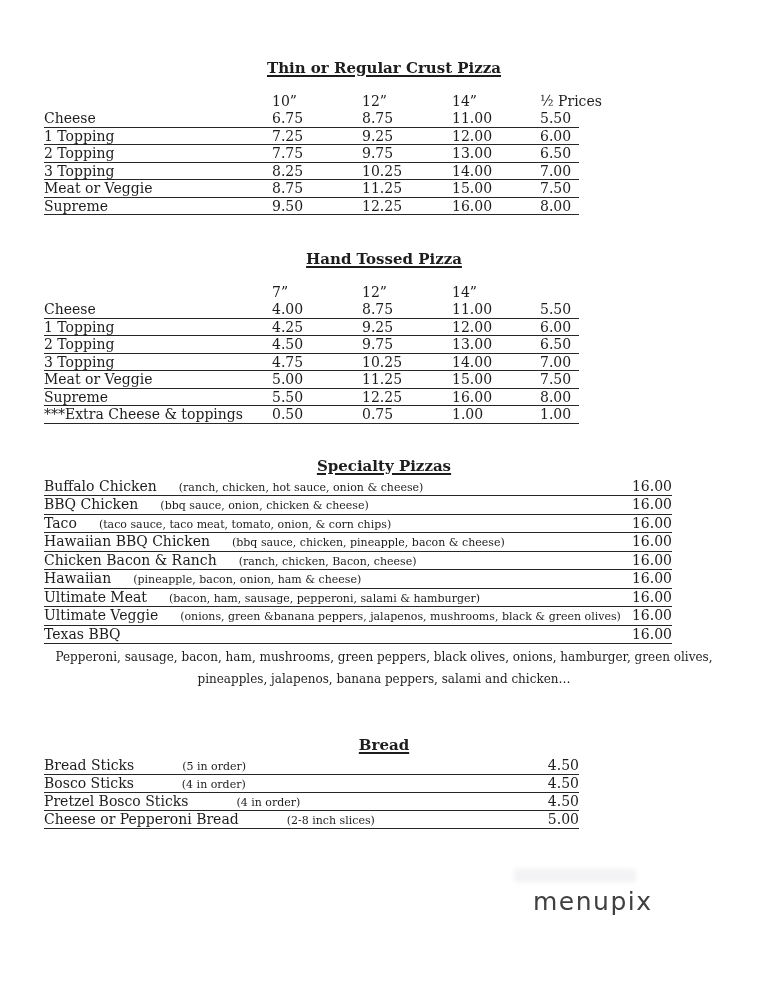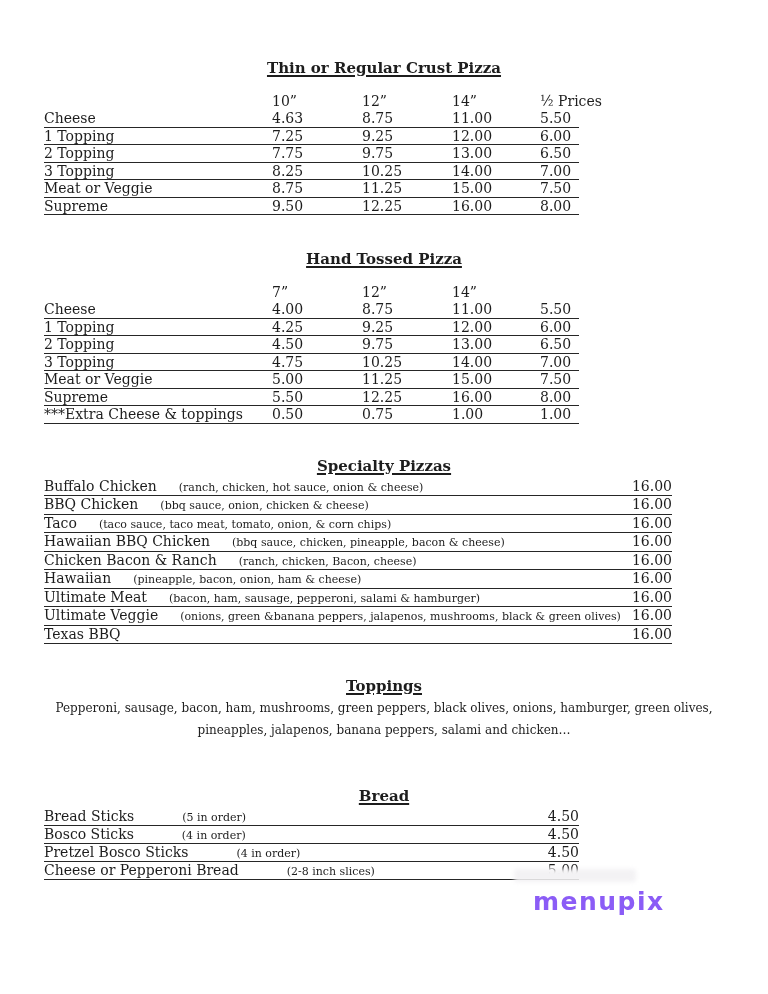--- a/index.html
+++ b/index.html
@@ -123,21 +123,21 @@
           <th>10”</th>
           <th>12”</th>
           <th>14”</th>
           <th>½ Prices</th>
         </tr>
       </thead>
       <tbody>
 
           <tr>
             <td>Cheese</td>
-            <td>4.63</td>
+            <td>6.75</td>
             <td>8.75</td>
             <td>11.00</td>
             <td>5.50</td>
           </tr>
 
           <tr>
             <td>1 Topping</td>
             <td>7.25</td>
             <td>9.25</td>
             <td>12.00</td>
@@ -312,21 +312,20 @@
         </div>
 
         <div class="rule-row">
           <span class="item-name">Texas BBQ</span>
           <span class="item-price">16.00</span>
         </div>
       </div>
   </section>
 
   <section>
-    <h2 class="section-title mt-t4">Toppings</h2>
     <p class="toppings-text">Pepperoni, sausage, bacon, ham, mushrooms, green peppers, black olives, onions, hamburger, green olives, pineapples, jalapenos, banana peppers, salami and chicken…</p>
   </section>
 
   <section>
     <h2 class="section-title mt-t5">Bread</h2>
     <div class="rule-list w-bread">
 
         <div class="rule-row">
           <span class="item-name">Bread Sticks</span>
           <span class="item-desc">(5 in order)</span>
@@ -347,15 +346,15 @@
 
         <div class="rule-row">
           <span class="item-name">Cheese or Pepperoni Bread</span>
           <span class="item-desc">(2-8 inch slices)</span>
           <span class="item-price">5.00</span>
         </div>
       </div>
   </section>
 
   <div class="watermark-artifact"></div>
-  <div class="watermark" style="color: #8b5cf6; font-weight: bold;">menupix</div>
+  <div class="watermark" style="color: #404040;">menupix</div>
 
 </div>
 
 </body></html>

